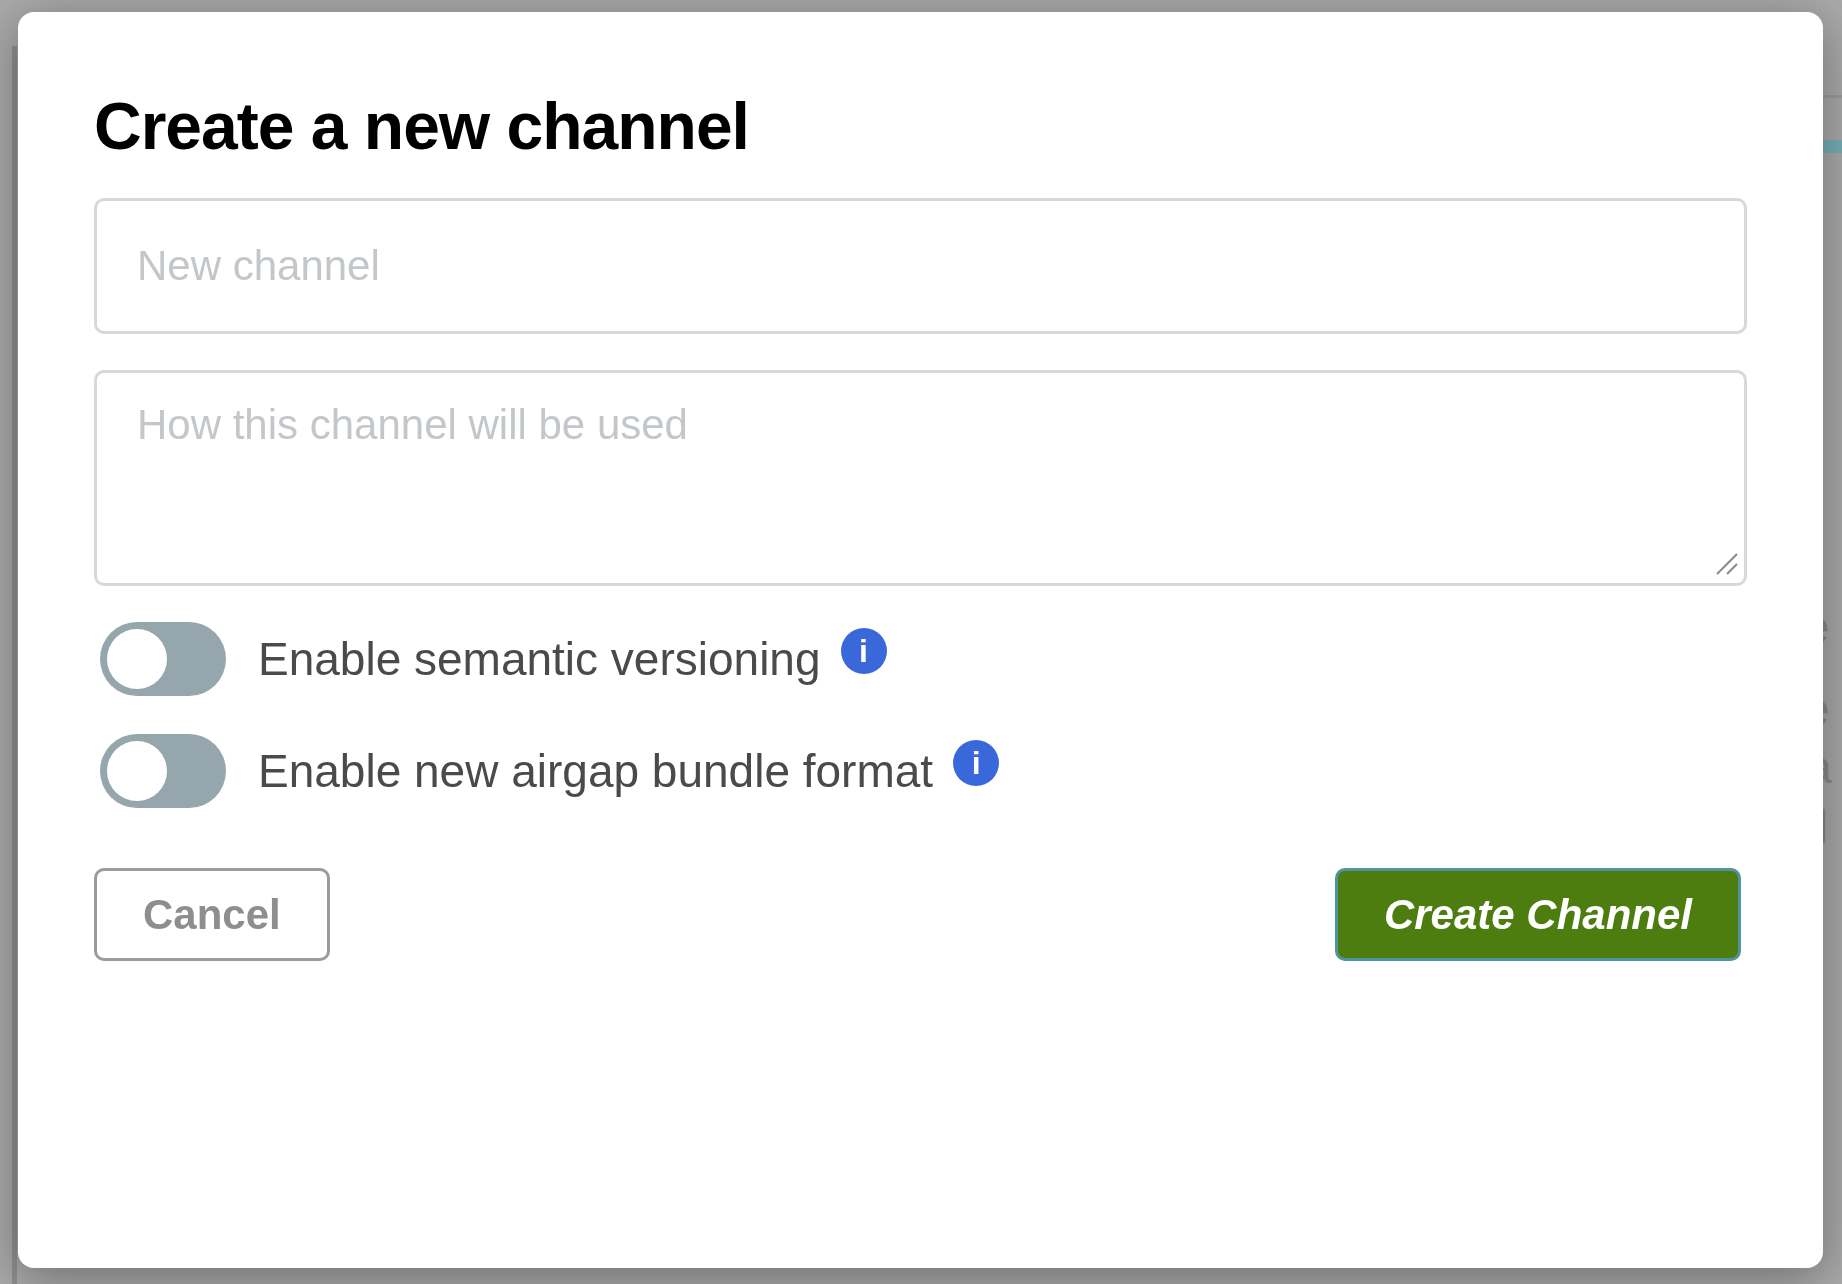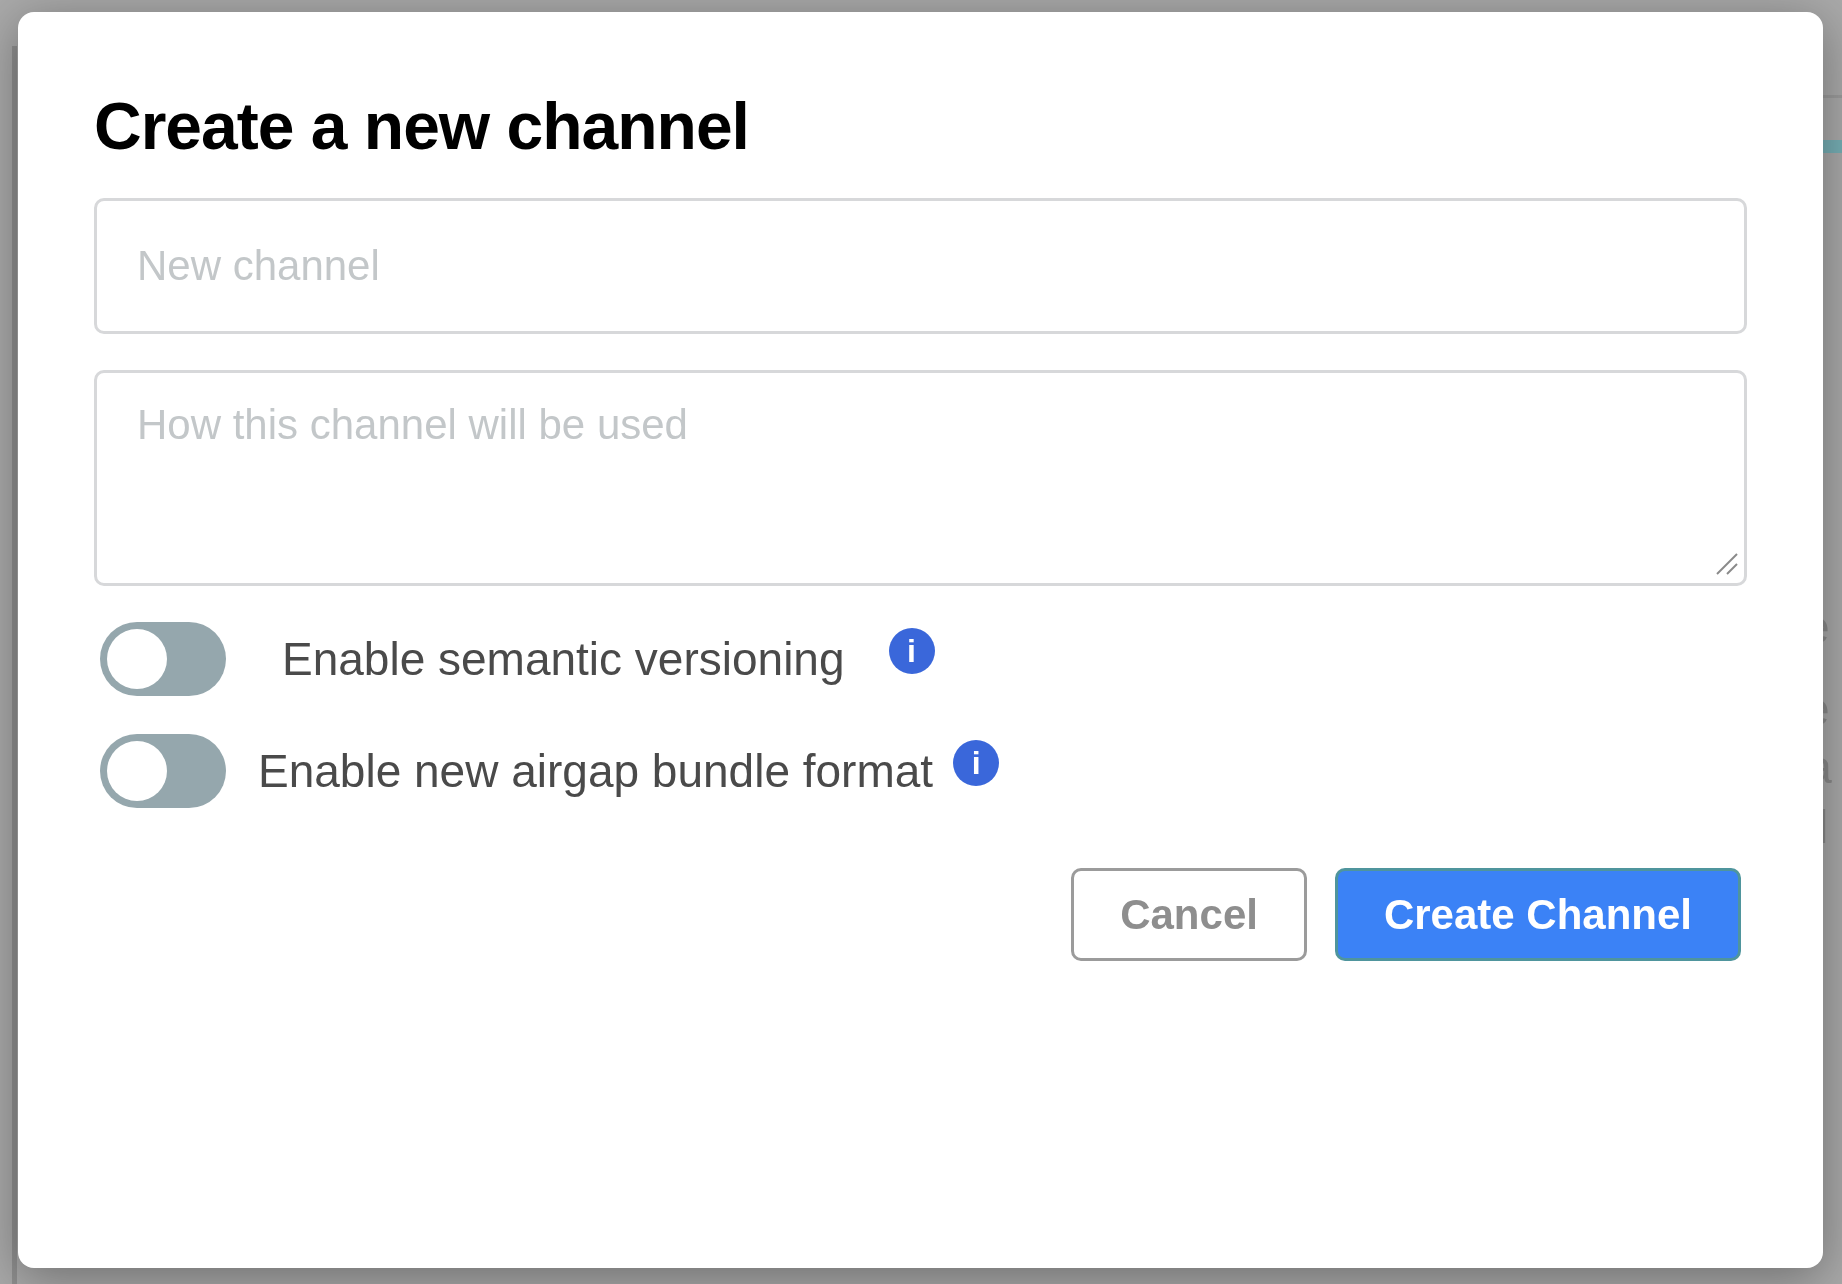--- a/index.html
+++ b/index.html
@@ -57,49 +57,49 @@
   .textarea-wrap { position: relative; margin-top: 36px; border-radius: 18px; }
   .desc-textarea {
     display: block; width: 100%; height: 216px;
     border: 3px solid #d7d8da; border-radius: 10px;
     font-family: inherit; font-size: 42px; color: #333;
     padding: 28px 40px; resize: none; outline: none; background: #fff;
   }
   .resize-handle { position: absolute; right: 8px; bottom: 10px; width: 26px; height: 26px; cursor: nwse-resize; }
 
   .toggle-row { display: flex; align-items: center; margin-left: 6px; }
-  .toggle-row.first  { margin-top: 36px; gap: 24px; }
+  .toggle-row.first  { margin-top: 36px; }
   .toggle-row.second { margin-top: 38px; }
   .toggle {
     width: 126px; height: 74px; border-radius: 37px;
     background: #95a7ad; position: relative; flex: none; cursor: pointer;
   }
   .toggle-knob {
     position: absolute; left: 7px; top: 7px;
     width: 60px; height: 60px; border-radius: 50%;
     background: #ffffff;
   }
   .toggle-label { margin-left: 32px; font-size: 46px; color: #4a4a4a; }
   .info-badge {
     margin-left: 20px; width: 46px; height: 46px; border-radius: 50%;
     background: #3a67da; color: #fff;
     font-size: 32px; font-weight: bold;
     display: flex; align-items: center; justify-content: center;
     transform: translateY(-8px);
     cursor: pointer; flex: none;
   }
 
-  .actions { display: flex; justify-content: flex-end; gap: 28px; margin-top: 60px; margin-right: 6px; }
+  .actions { display: flex; justify-content: space-between; gap: 28px; margin-top: 60px; margin-right: 6px; }
   .btn {
     height: 93px; border-radius: 10px;
     font-family: inherit; font-size: 42px; font-weight: bold;
     padding: 0 46px; cursor: pointer;
   }
   .btn-cancel { background: #ffffff; border: 3px solid #9b9b9b; color: #8e8e8e; }
-  .btn-create { background: #3b82f6; border: 3px solid #4f959d; color: #ffffff; }
+  .btn-create { background: #4d7c0f; border: 3px solid #4f959d; color: #ffffff; font-style: italic; }
 </style>
 </head>
 <body>
 
 <div class="bg-left-line"></div>
 <div class="bg-divider"></div>
 <div class="bg-chip"></div>
 <span class="frag frag-e1">e</span>
 <span class="frag frag-e2">e</span>
 <span class="frag frag-ia">ia</span>

